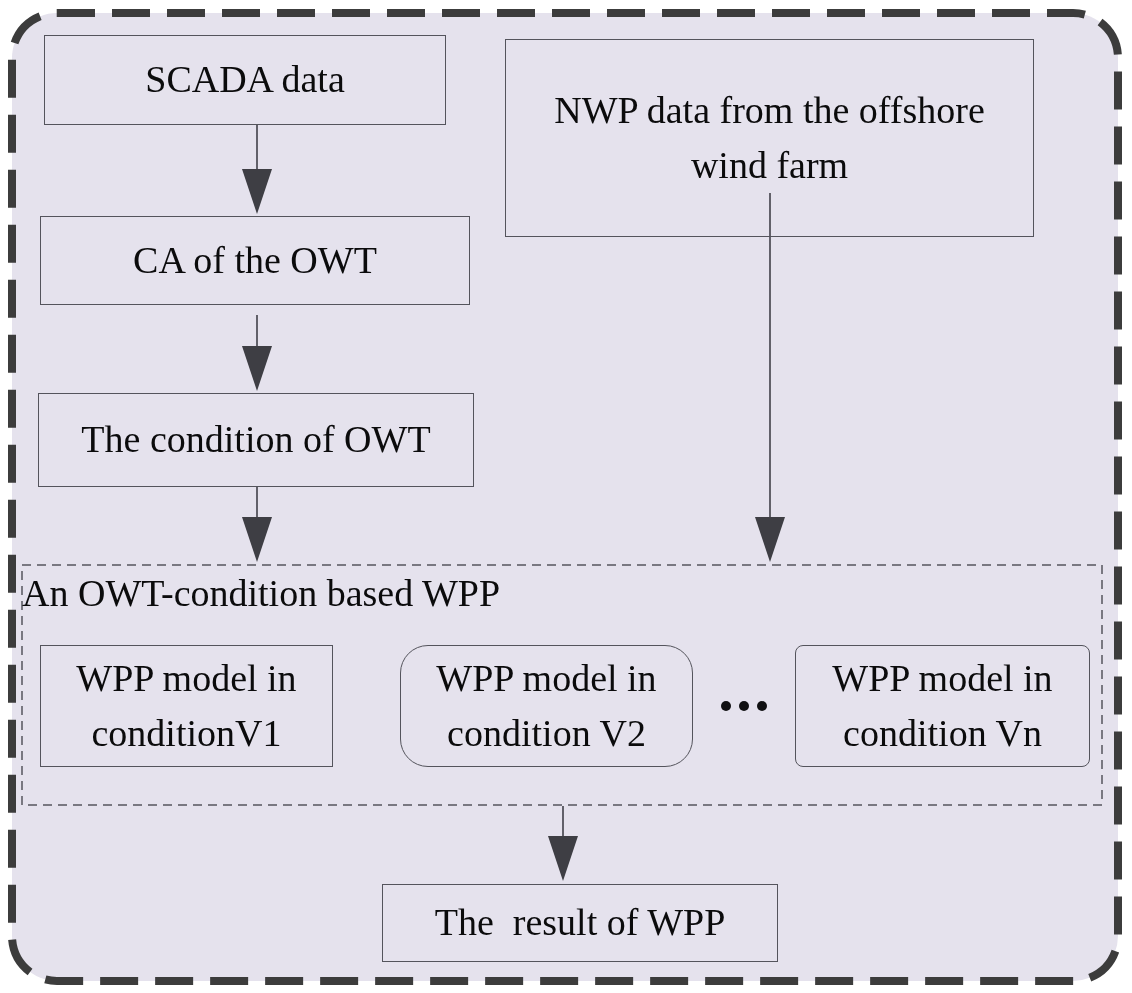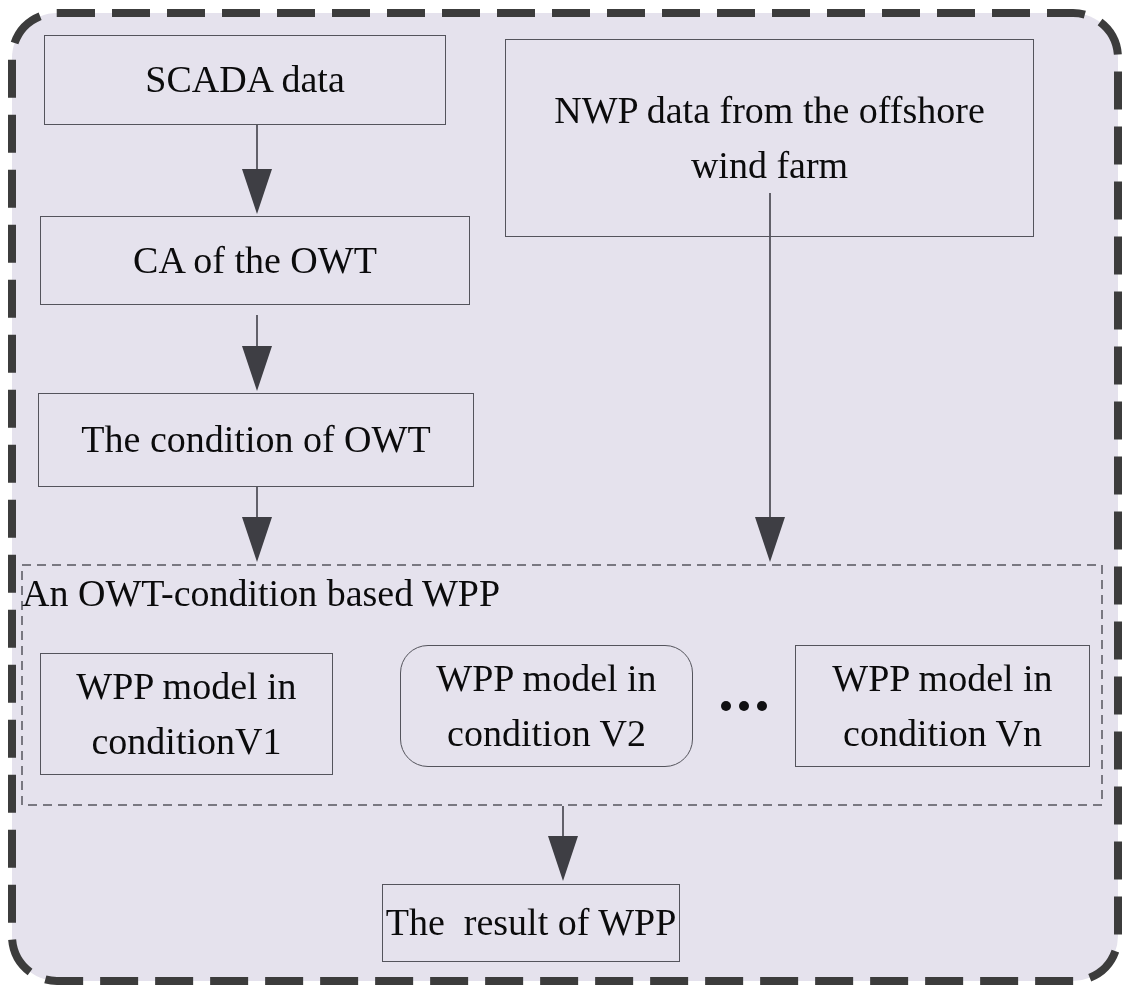--- a/index.html
+++ b/index.html
@@ -31,24 +31,24 @@
     text-align: center;
     font-size: 38px;
     line-height: 1.45;
     white-space: pre-wrap;
     box-sizing: border-box;
   }
   .node-scada     { left: 44px;  top: 35px;  width: 402px; height: 90px;  }
   .node-nwp       { left: 505px; top: 39px;  width: 529px; height: 198px; padding: 0 29px; }
   .node-ca        { left: 40px;  top: 216px; width: 430px; height: 89px; text-align: right;  }
   .node-condition { left: 38px;  top: 393px; width: 436px; height: 94px; text-align: right;  }
-  .node-v1        { left: 40px;  top: 645px; width: 293px; height: 122px; margin-top: 8px; }
+  .node-v1        { left: 40px;  top: 645px; width: 293px; height: 122px; }
   .node-v2        { left: 400px; top: 645px; width: 293px; height: 122px; border-radius: 28px; }
-  .node-vn        { left: 795px; top: 645px; width: 295px; height: 122px; }
-  .node-result    { left: 382px; top: 884px; width: 298px; height: 78px;  }
+  .node-vn        { left: 795px; top: 645px; width: 295px; height: 122px; border-radius: 8px; }
+  .node-result    { left: 382px; top: 884px; width: 396px; height: 78px;  }
   .group-label {
     position: absolute;
     left: 22px;
     top: 571px;
     width: 1008px;
     text-align: left;
     font-size: 38px;
     line-height: 1.2;
     white-space: pre;
   }

